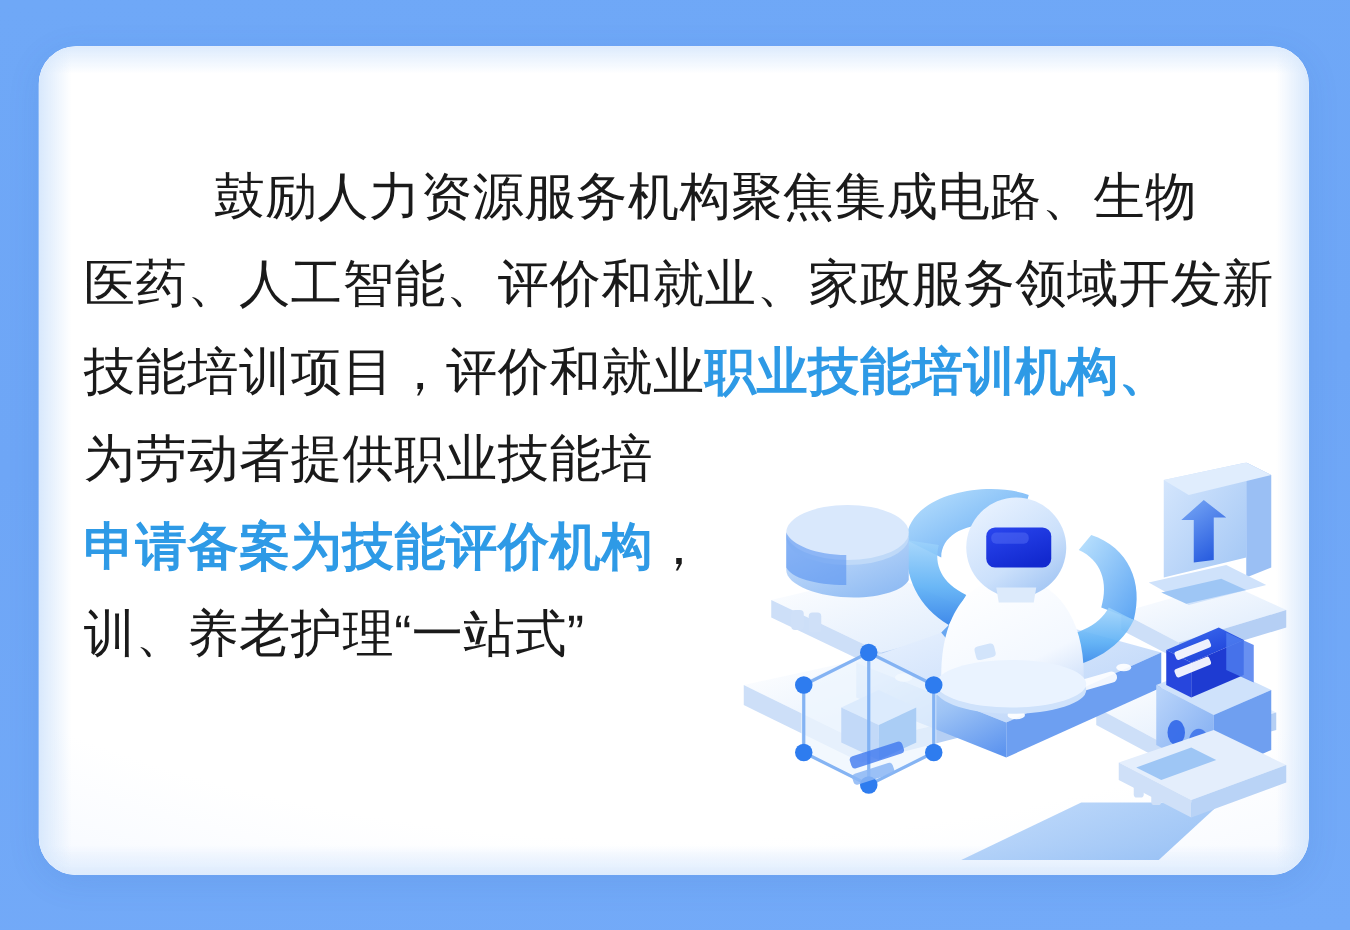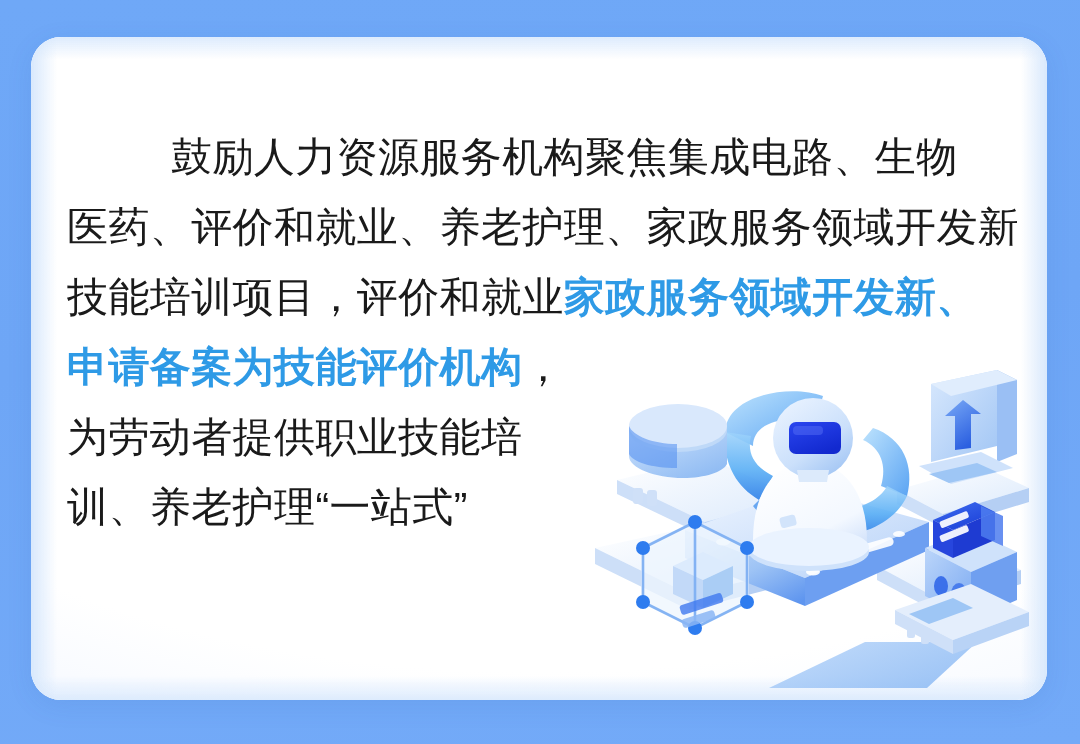--- a/index.html
+++ b/index.html
@@ -80,24 +80,24 @@
 </head>
 <body>
 
 <div id="root">
 
   <div id="card">
 
     <div id="copy">
       <p>
         <span class="ln indent">鼓励人力资源服务机构聚焦集成电路、生物</span>
-        <span class="ln">医药、评价和就业、养老护理、家政服务领域开发新</span>
-        <span class="ln"><span>技能培训项目，评价和就业</span><span class="hl">家政服务领域开发新、</span></span>
+        <span class="ln">医药、人工智能、评价和就业、家政服务领域开发新</span>
+        <span class="ln"><span>技能培训项目，评价和就业</span><span class="hl">职业技能培训机构、</span></span>
+        <span class="ln">为劳动者提供职业技能培</span>
         <span class="ln"><span class="hl">申请备案为技能评价机构</span><span>，</span></span>
-        <span class="ln">为劳动者提供职业技能培</span>
         <span class="ln">训、养老护理“一站式”</span>
       </p>
     </div>
 
     <div id="illo">
       <svg viewBox="0 0 470 330" xmlns="http://www.w3.org/2000/svg">
         <defs>
           <linearGradient id="gPlat" x1="0" y1="0" x2="0.4" y2="1">
             <stop offset="0%" stop-color="#e9f2fe"></stop>
             <stop offset="100%" stop-color="#c4dbf8"></stop>

